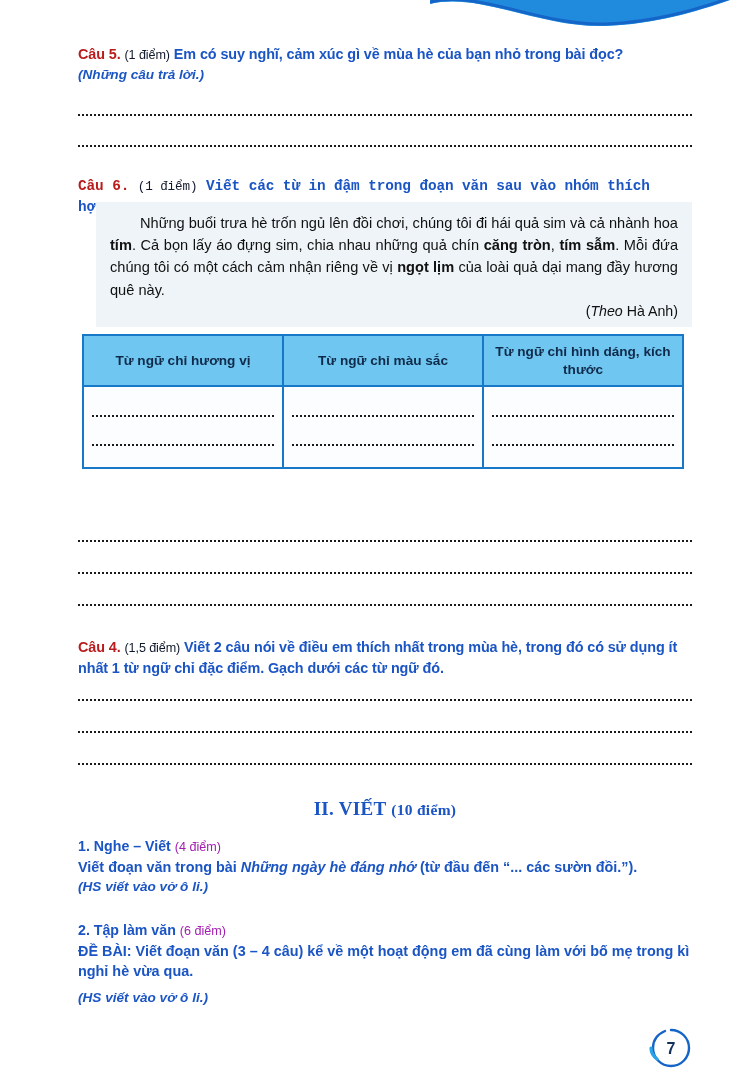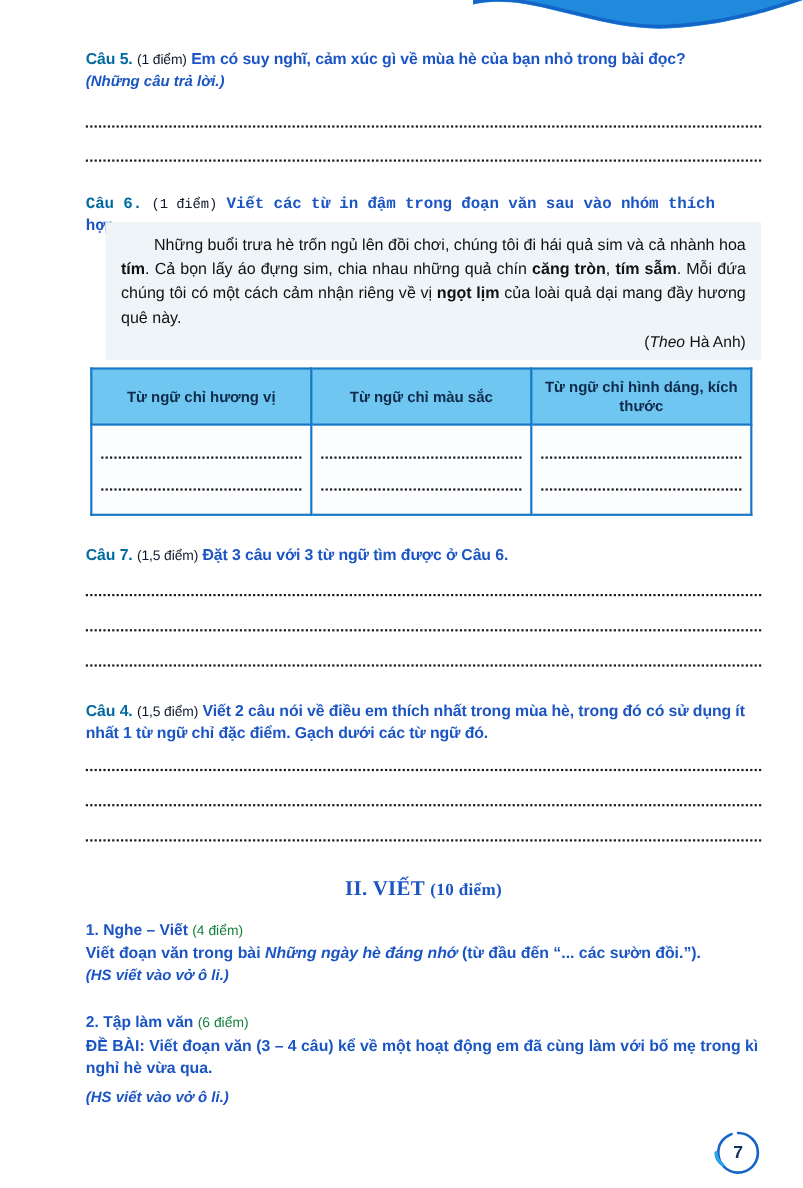--- a/index.html
+++ b/index.html
@@ -28,21 +28,21 @@
     pointer-events: none;
   }
   .q-head {
     font-size: 14.4px;
     line-height: 1.42;
     color: #1b55c4;
     font-weight: bold;
     letter-spacing: -0.1px;
   }
   .q-num {
-    color: #0369a1;
+    color: #b91c1c;
     font-weight: bold;
   }
   .q-pts {
     color: #0f172a;
     font-weight: normal;
     font-size: 12.6px;
   }
   .q-sub {
     font-size: 13.6px;
     color: #1b55c4;
@@ -131,21 +131,21 @@
     font-weight: bold;
   }
 
   .task-head {
     font-size: 14.2px;
     color: #1b55c4;
     font-weight: bold;
     line-height: 1.45;
   }
   .task-head .pts {
-    color: #15803d;
+    color: #a21caf;
     font-weight: normal;
     font-size: 12.6px;
   }
   .task-body {
     font-size: 14.4px;
     color: #1b55c4;
     font-weight: bold;
     line-height: 1.45;
   }
   .task-body i { font-style: italic; }
@@ -241,27 +241,20 @@
           </td>
           <td>
             <div class="cell-dot first"></div>
             <div class="cell-dot second"></div>
           </td>
         </tr>
       </tbody>
     </table>
   </div>
 
-  <div class="abs" style="top:495px;">
-    <div class="q-head">
-      <span class="q-num">Câu 7.</span>
-      <span class="q-pts">(1,5 điểm)</span>
-      <span>Đặt 3 câu với 3 từ ngữ tìm được ở Câu 6.</span>
-    </div>
-  </div>
   <div class="abs lines-7" style="top:510px;">
     <div class="dotline"></div>
     <div class="dotline"></div>
     <div class="dotline"></div>
   </div>
 
   <div class="abs" style="top:637px;">
     <div class="q-head">
       <span class="q-num">Câu 4.</span>
       <span class="q-pts">(1,5 điểm)</span>

